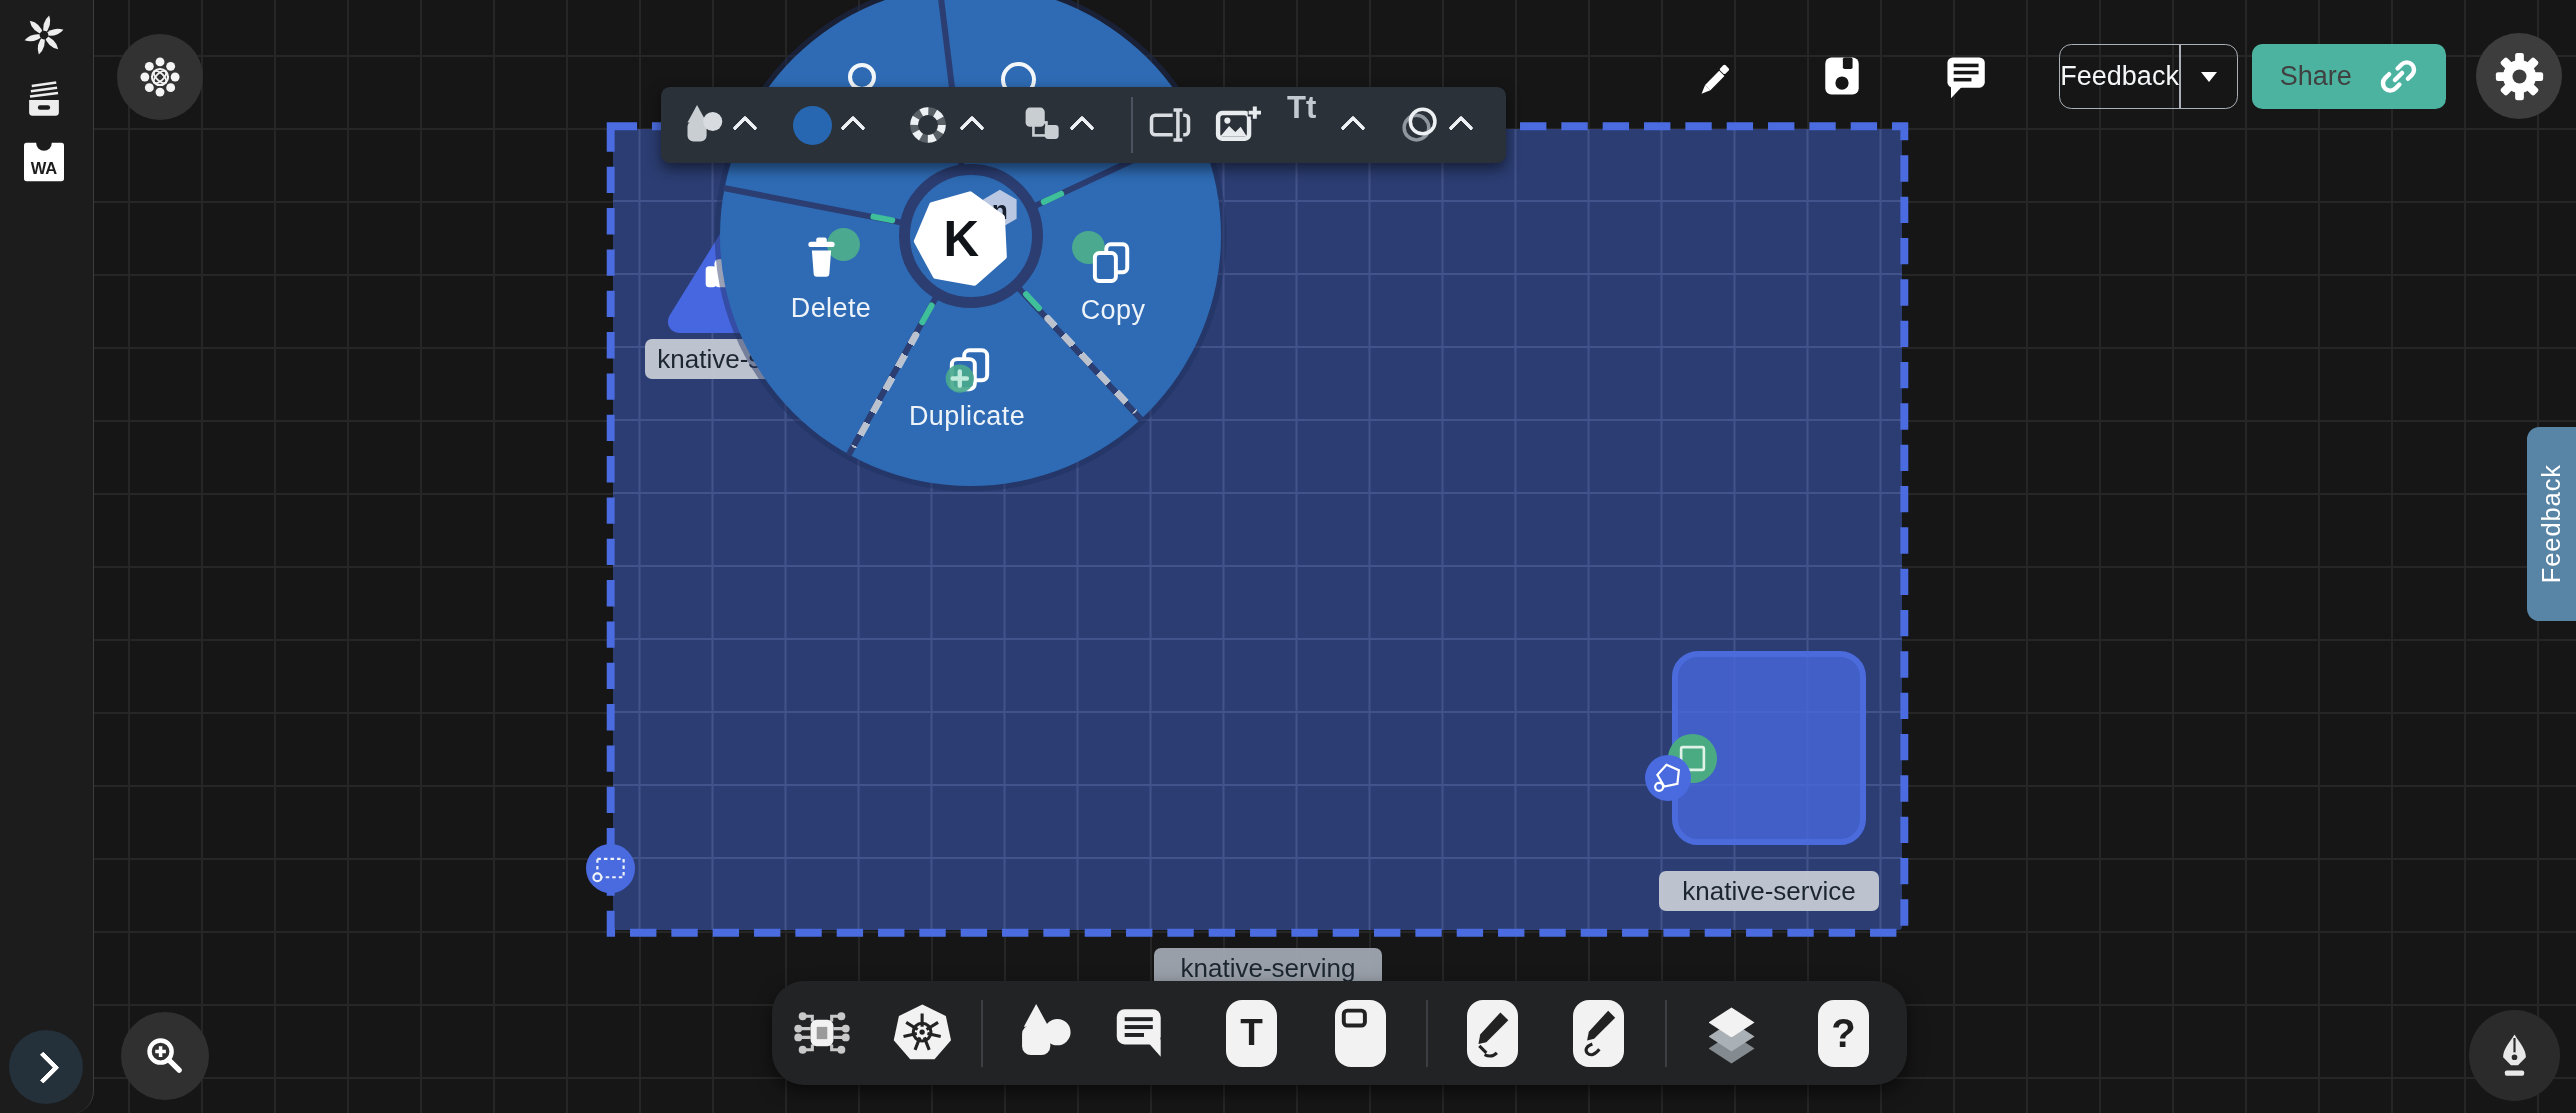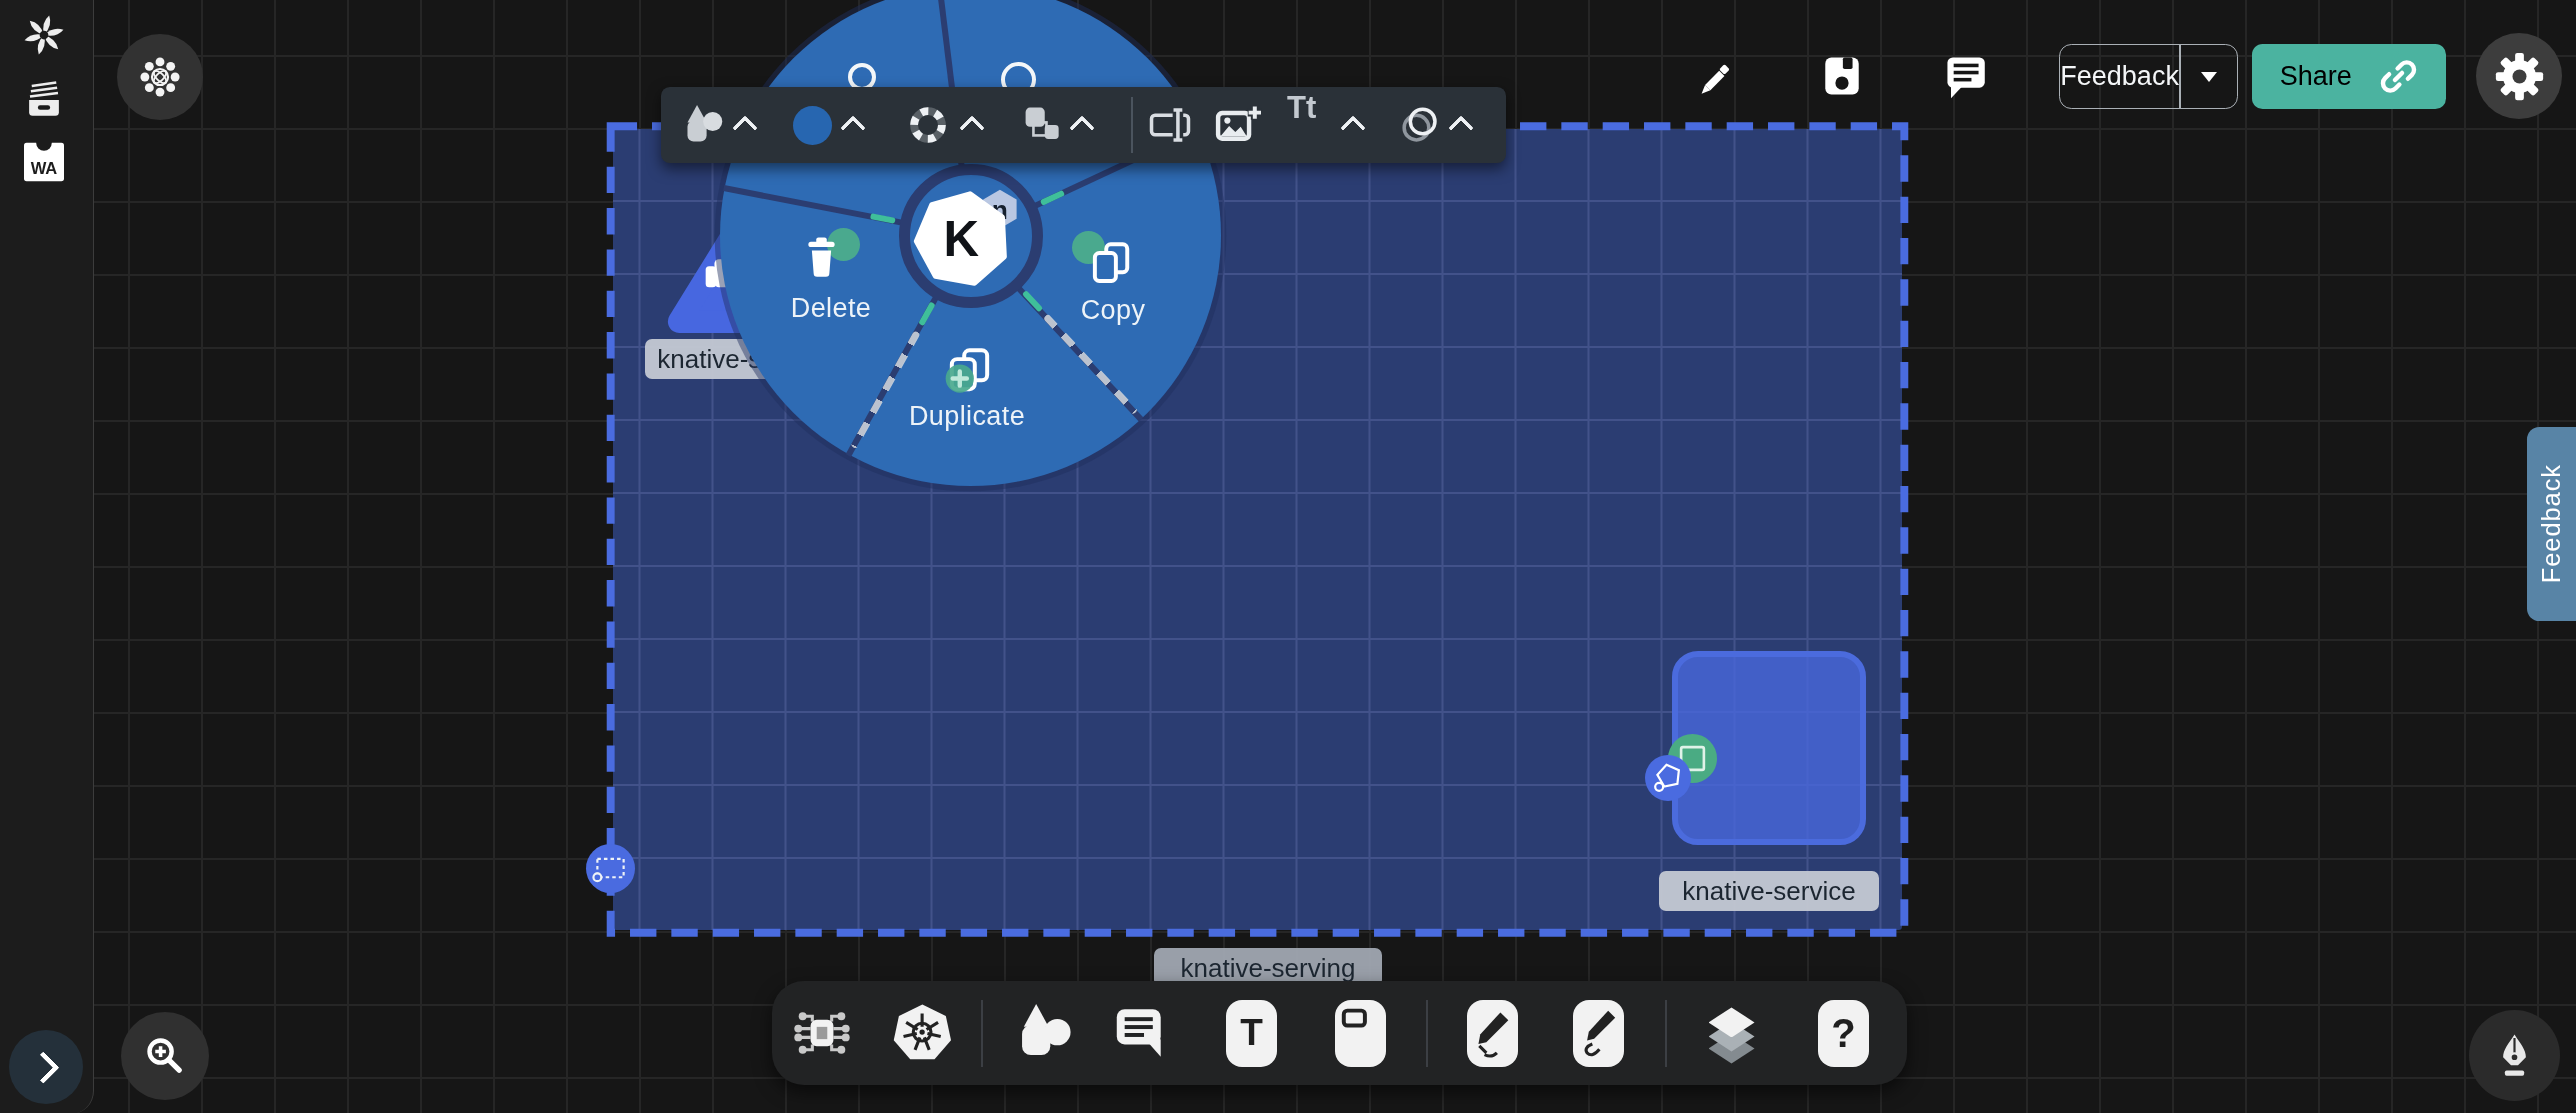--- a/index.html
+++ b/index.html
@@ -46,21 +46,21 @@
        align-items:center;justify-content:center;color:#1f1f1f;font-weight:bold;}
   .diamond{clip-path:polygon(50% 0,100% 50%,50% 100%,0 50%);}
   
   .sidebar{left:0;top:0;width:93px;height:1114px;background:#1c1c1c;z-index:14;
        border-right:1.8px solid #3c3c3c;border-bottom-right-radius:23px;}
   .fab{border-radius:50%;display:flex;align-items:center;justify-content:center;z-index:15;}
   .topbtn{z-index:15;}
   .actions-btn{left:2059px;top:44px;width:179px;height:65px;box-sizing:border-box;
        border:1.8px solid #aab0b6;border-radius:12.3px;display:flex;align-items:stretch;color:#f4f6f8;}
   .share-btn{left:2252px;top:44px;width:194px;height:65px;background:#4bb3a0;border-radius:10.6px;
-       display:flex;align-items:center;justify-content:space-evenly;color:#000000;}
+       display:flex;align-items:center;justify-content:space-evenly;color:#404040;}
   .feedback{left:2527px;top:427px;width:49px;height:194px;background:#5884a6;z-index:16;
        border-radius:12.3px 0 0 12.3px;display:flex;align-items:center;justify-content:center;}
   .feedback span{writing-mode:vertical-rl;transform:rotate(180deg);color:#fff;font-size:25.5px;letter-spacing:0.9px;}
   .caret-down{width:0;height:0;border-left:8.8px solid transparent;border-right:8.8px solid transparent;
        border-top:10.6px solid #fff;}
   .chev-right{width:17.6px;height:17.6px;border-top:5.3px solid #fff;border-right:5.3px solid #fff;
        transform:rotate(45deg);margin-left:-5.3px;border-radius:1.8px;}
 </style>
 </head>
 <body>

